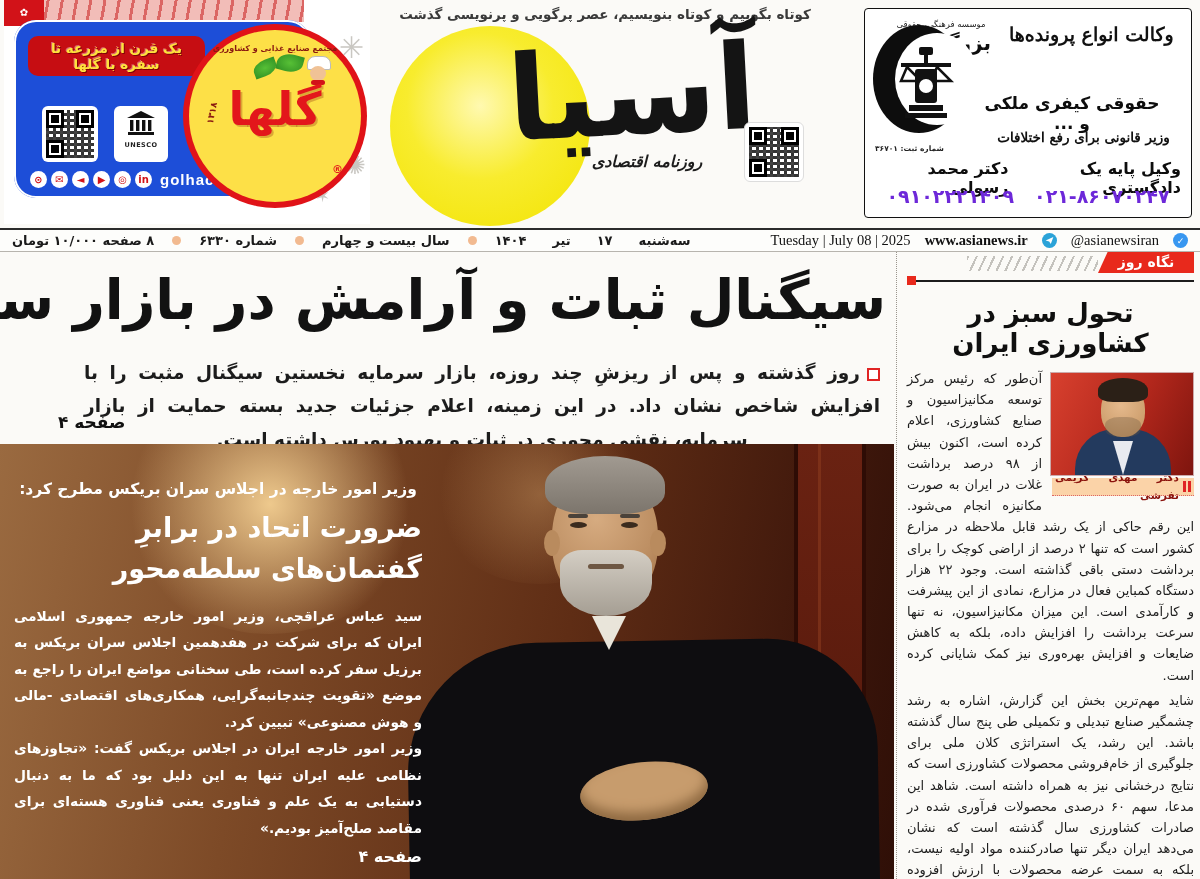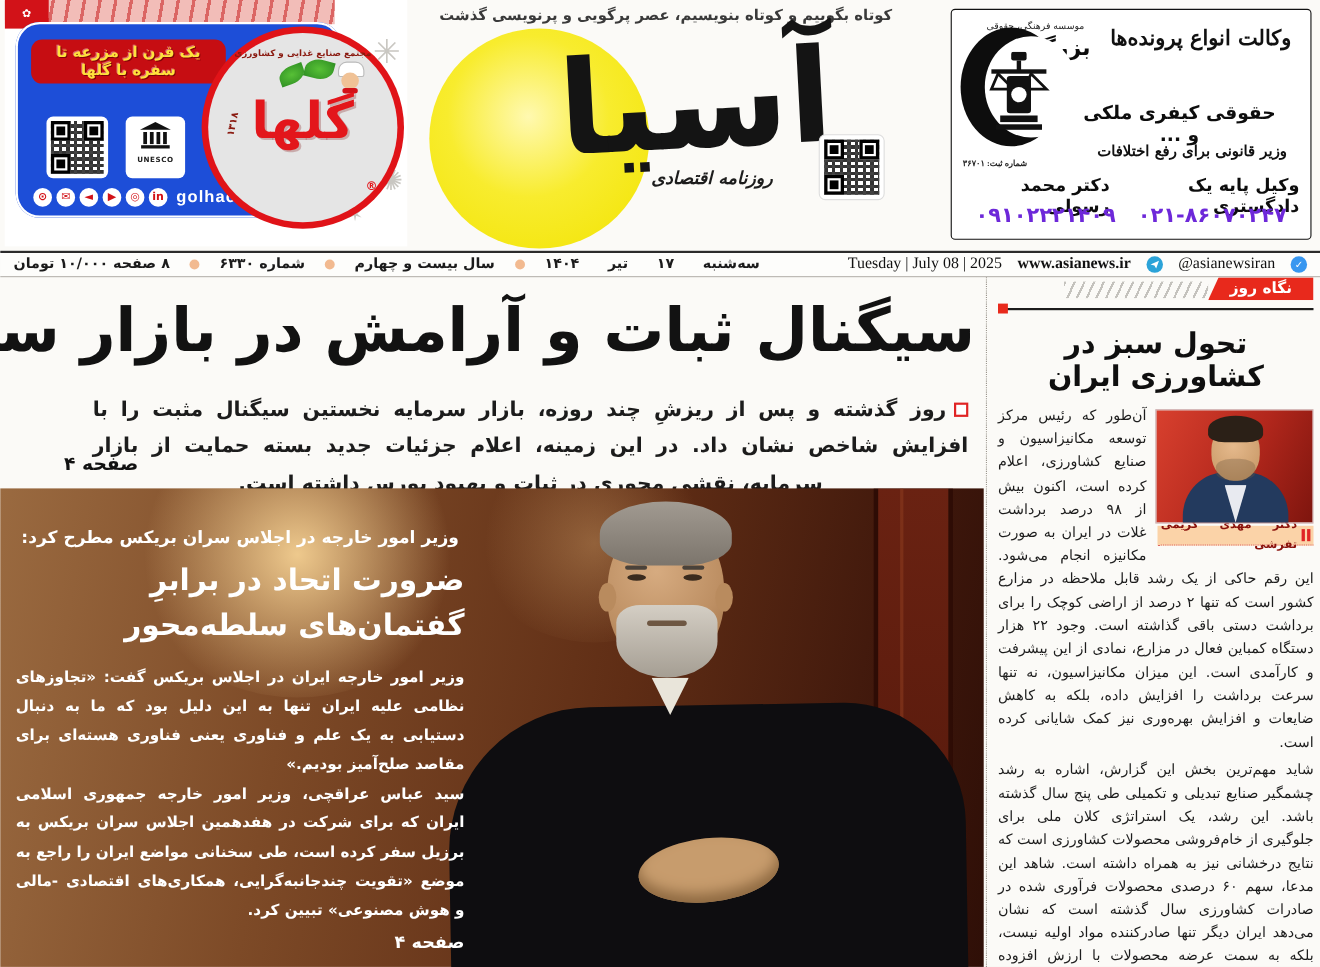--- a/index.html
+++ b/index.html
@@ -13,21 +13,21 @@
   .golha-topstrip{position:absolute;left:0;top:0;width:300px;height:22px;background:#f2bdb8;
      background-image:repeating-linear-gradient(100deg,rgba(200,30,30,.55) 0 3px,transparent 3px 14px);}
   .golha-corner{position:absolute;left:0;top:0;width:40px;height:26px;background:#d21218;color:#fff;
      font-size:10px;line-height:26px;text-align:center;font-weight:bold;}
   .herb{position:absolute;color:#c9c7c2;}
   .golha-red{position:absolute;left:10px;top:20px;width:296px;height:178px;background:#1d4ed8;
      border-radius:22px;box-shadow:0 0 0 2px #fff inset;}
   .golha-slogan{position:absolute;right:105px;top:16px;left:14px;text-align:center;color:#ffe23c;
      font-weight:900;font-size:13.5px;text-shadow:1px 1px 0 #7d0406, -1px -1px 0 #ffffff66;
      background:#c60d12;border-radius:10px;padding:4px 4px;}
-  .golha-circle{position:absolute;left:185px;top:30px;width:172px;height:172px;background:#e5e5e5;
+  .golha-circle{position:absolute;left:185px;top:30px;width:172px;height:172px;background:#fde047;
      border-radius:50%;box-shadow:0 0 0 6px #e01318;}
   .golha-ring-text{position:absolute;top:14px;left:0;right:0;text-align:center;color:#8a1a10;
      font-size:8px;font-weight:bold;}
   .golha-word{position:absolute;top:56px;left:0;right:0;text-align:center;color:#e3161b;
      font-size:46px;font-weight:900;text-shadow:2px 2px 0 rgba(120,0,0,.25);line-height:1;}
   .golha-reg{position:absolute;bottom:26px;right:18px;color:#e3161b;font-size:11px;font-weight:bold;}
   .golha-year{position:absolute;left:12px;top:78px;color:#8a1a10;font-size:9px;font-weight:bold;
      transform:rotate(-78deg);}
   .leaf{position:absolute;background:radial-gradient(#57c036,#2f8f23);border-radius:60% 0 60% 0;}
   .chef-hat{position:absolute;width:22px;height:12px;background:#fff;border:1px solid #bbb;
@@ -70,21 +70,21 @@
      border-radius:4px;background:#fff;}
   .legal-handwrite{position:absolute;right:12px;top:14px;width:170px;text-align:left;
      font-size:19px;font-weight:bold;color:#111;font-family:"DejaVu Serif",serif;}
   .legal-org-small{position:absolute;right:190px;top:10px;width:120px;text-align:center;
      font-size:8.5px;color:#222;}
   .legal-org{position:absolute;right:176px;top:22px;width:130px;text-align:center;font-size:20px;
      font-weight:900;color:#0d0d0d;}
   .legal-logo{position:absolute;left:8px;top:16px;width:104px;height:128px;}
   .crescent{position:absolute;left:0;top:0;width:92px;height:108px;border-radius:50%;background:#0d0d0d;}
   .crescent-cut{position:absolute;left:22px;top:8px;width:84px;height:92px;border-radius:50%;background:#fff;}
-  .legal-reg{position:absolute;left:2px;bottom:0;font-size:7.5px;color:#222;font-weight:bold;font-family:Liberation Serif, serif;}
+  .legal-reg{position:absolute;left:2px;bottom:0;font-size:7.5px;color:#222;font-weight:bold;}
   .legal-services{position:absolute;right:24px;top:84px;width:190px;text-align:center;font-size:17px;
      font-weight:900;color:#0d0d0d;}
   .legal-arb{position:absolute;right:10px;top:120px;width:195px;text-align:center;font-size:13.5px;
      font-weight:bold;color:#111;font-family:"DejaVu Serif",serif;}
   .legal-names{position:absolute;left:10px;right:10px;top:150px;display:flex;
      justify-content:space-between;font-size:16px;font-weight:900;color:#0d0d0d;}
   .legal-phones{position:absolute;left:12px;right:12px;top:176px;display:flex;
      justify-content:center;font-size:19px;font-weight:900;color:#6d28d9;direction:ltr;gap:20px;}
 
   
@@ -350,22 +350,22 @@
       <div class="man-eye" style="left:621px;"></div>
       <div class="man-beard"></div>
       <div class="man-mouth"></div>
       <div class="man-hands"></div>
 
       <div class="photo-text">
         <div class="pt-kicker">وزیر امور خارجه در اجلاس سران بریکس مطرح کرد:</div>
         <div class="pt-title">ضرورت اتحاد در برابرِ</div>
         <div class="pt-title">گفتمان‌های سلطه‌محور</div>
         <div class="pt-body">
+          <p>سید عباس عراقچی، وزیر امور خارجه جمهوری اسلامی ایران که برای شرکت در هفدهمین اجلاس سران بریکس به برزیل سفر کرده است، طی سخنانی مواضع ایران را راجع به موضع «تقویت چندجانبه‌گرایی، همکاری‌های اقتصادی -مالی و هوش مصنوعی» تبیین کرد.</p>
           <p>وزیر امور خارجه ایران در اجلاس بریکس گفت: «تجاوزهای نظامی علیه ایران تنها به این دلیل بود که ما به دنبال دستیابی به یک علم و فناوری یعنی فناوری هسته‌ای برای مقاصد صلح‌آمیز بودیم.»</p>
-          <p>سید عباس عراقچی، وزیر امور خارجه جمهوری اسلامی ایران که برای شرکت در هفدهمین اجلاس سران بریکس به برزیل سفر کرده است، طی سخنانی مواضع ایران را راجع به موضع «تقویت چندجانبه‌گرایی، همکاری‌های اقتصادی -مالی و هوش مصنوعی» تبیین کرد.</p>
         </div>
         <div class="pt-pageref">صفحه ۴</div>
       </div>
     </div>
   </div>
 
   <div class="day-col">
     <div class="tab-row">
       <div class="stripes"></div>
       <div class="tab">نگاه روز</div>

